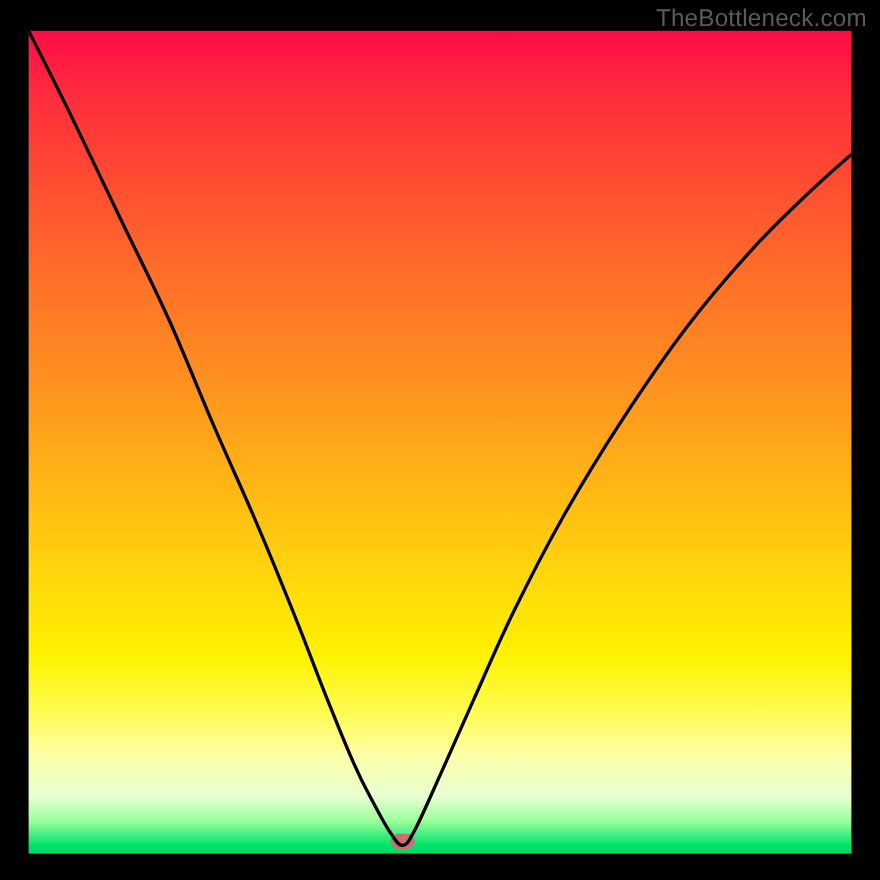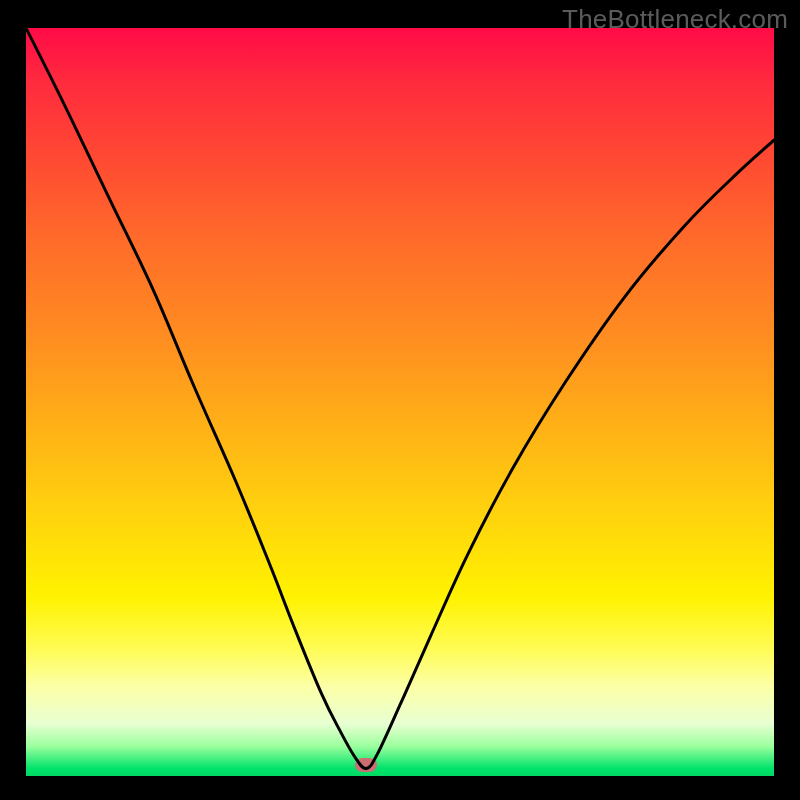--- a/index.html
+++ b/index.html
@@ -15,21 +15,21 @@
     position: relative;
     width: 800px;
     height: 800px;
     background: #000;
   }
   .watermark {
     position: absolute;
     top: 4px;
     right: 12px;
     color: #5b5b5b;
-    font-size: 26px;
+    font-size: 22px;
     font-weight: 500;
     letter-spacing: 0.2px;
     z-index: 30;
   }
   .plot-area {
     position: absolute;
     left: 26px;
     top: 28px;
     width: 748px;
     height: 748px;

